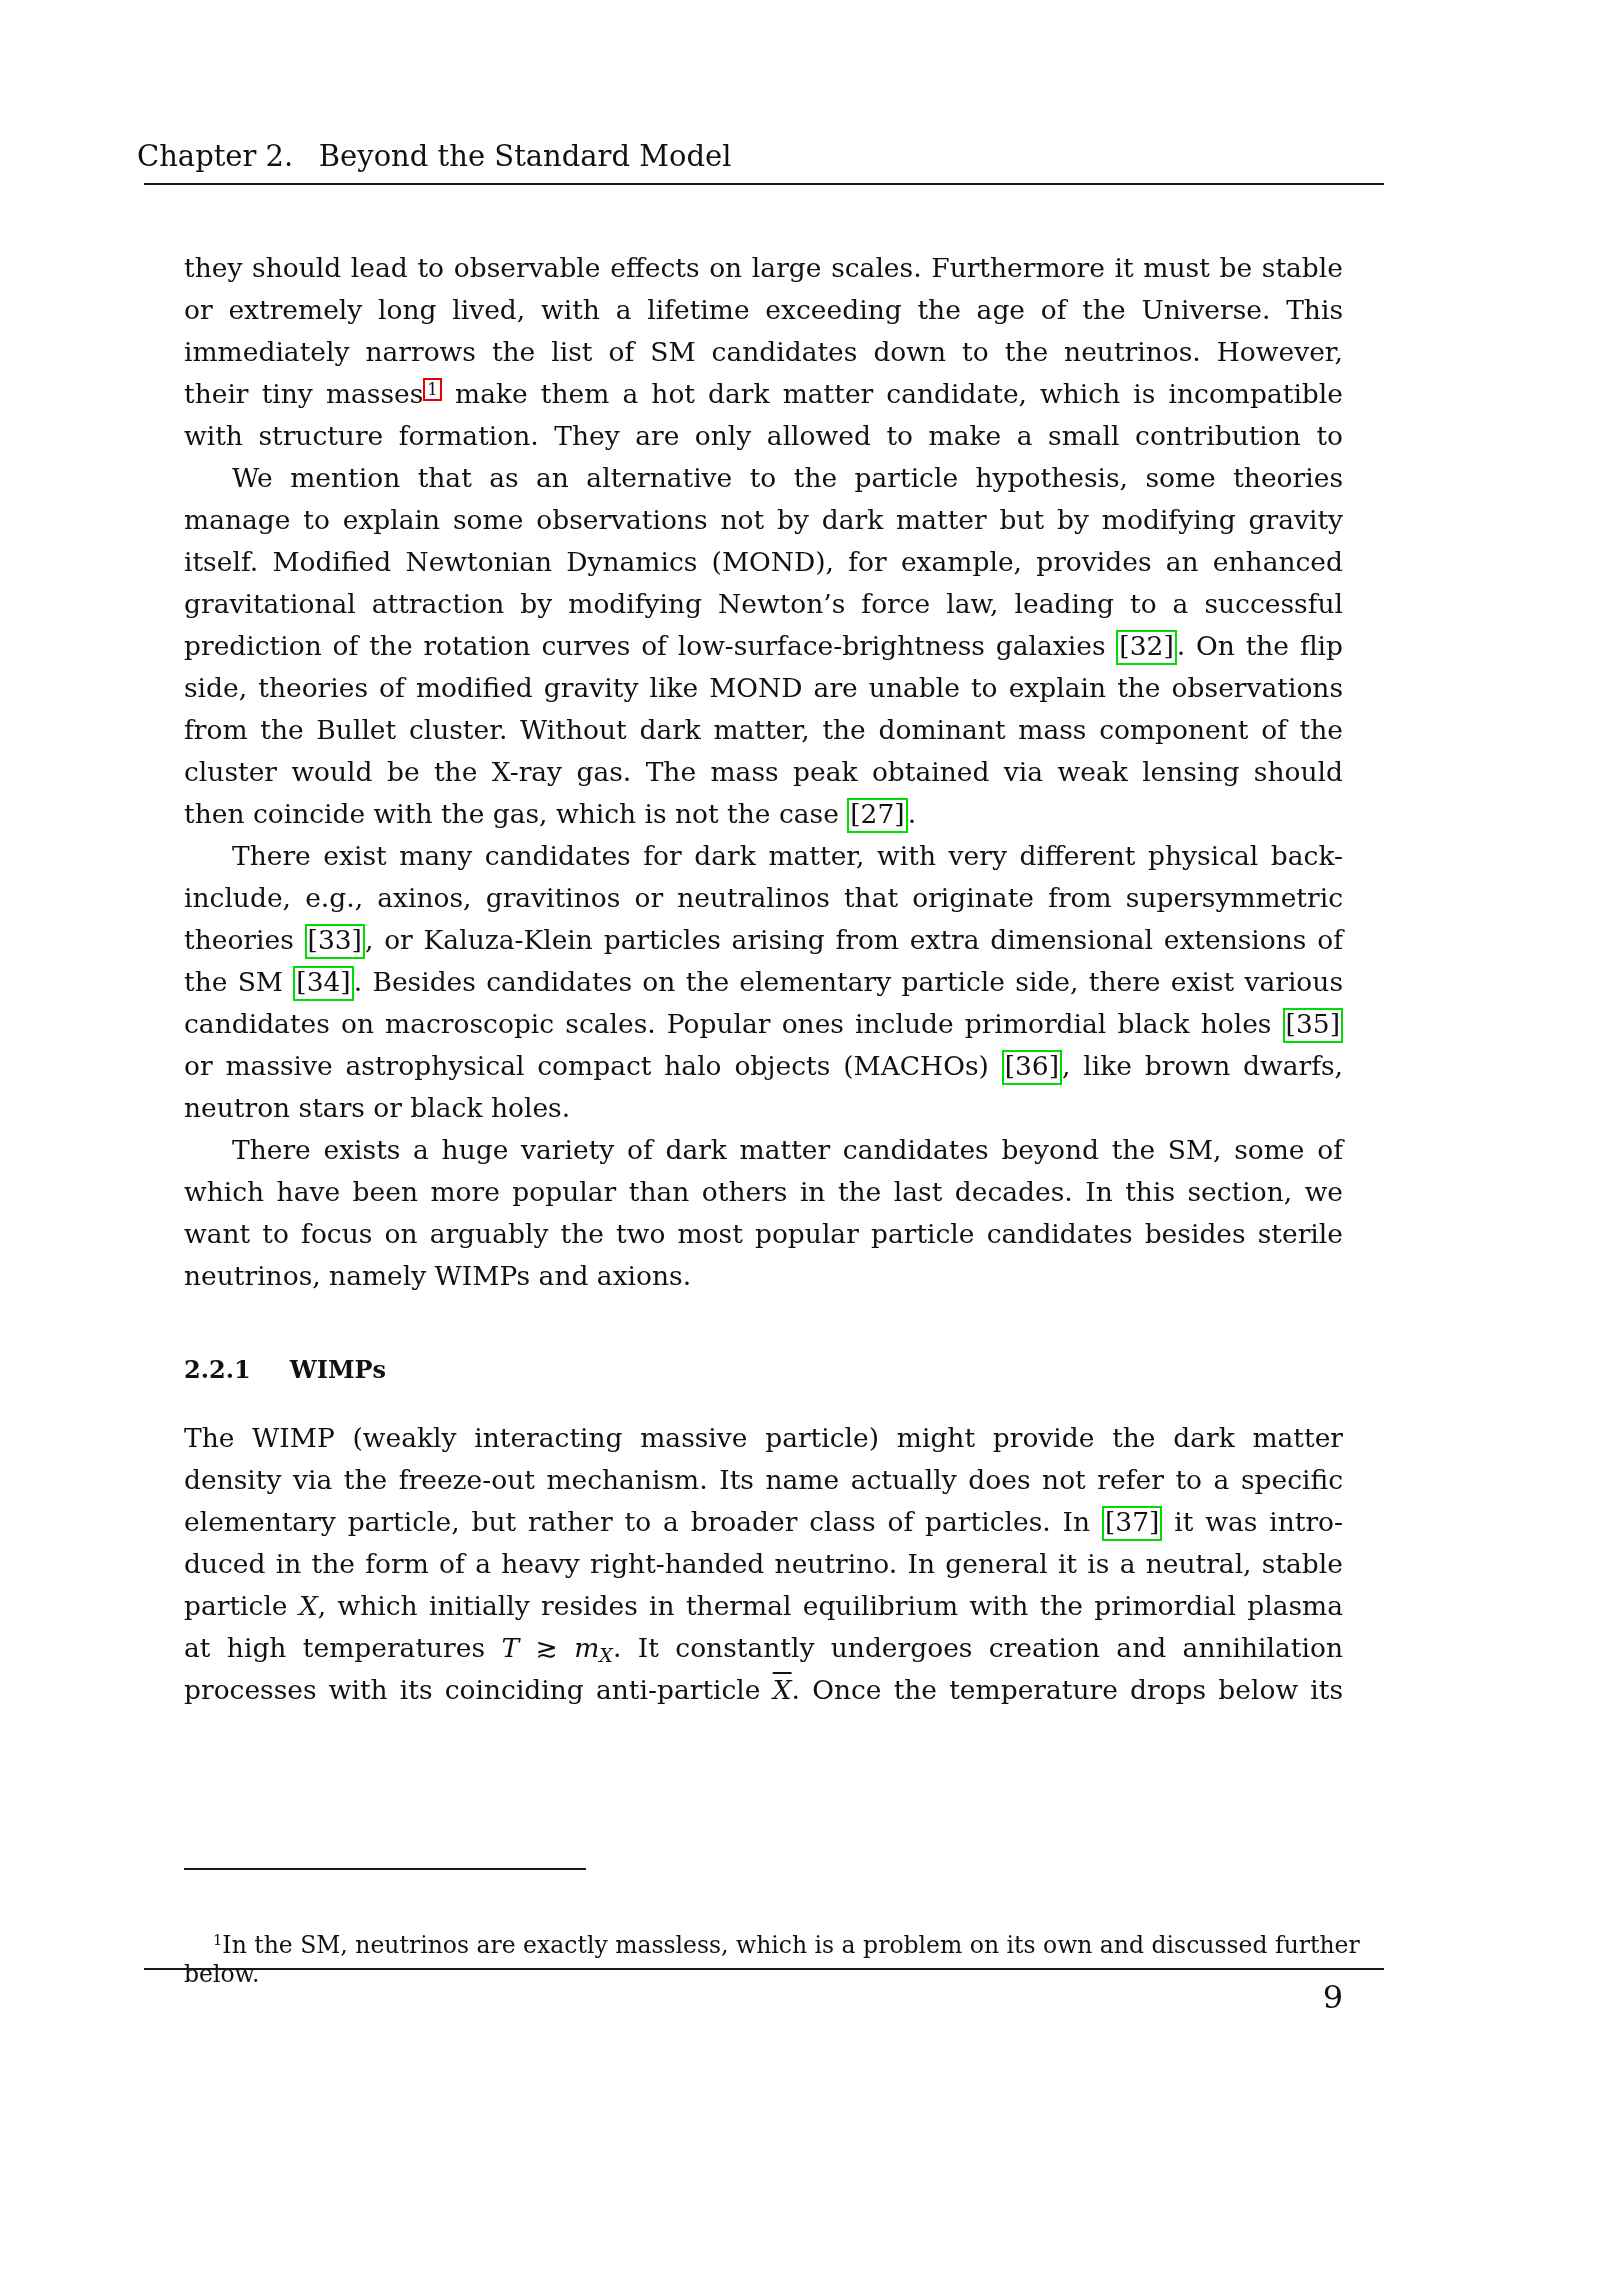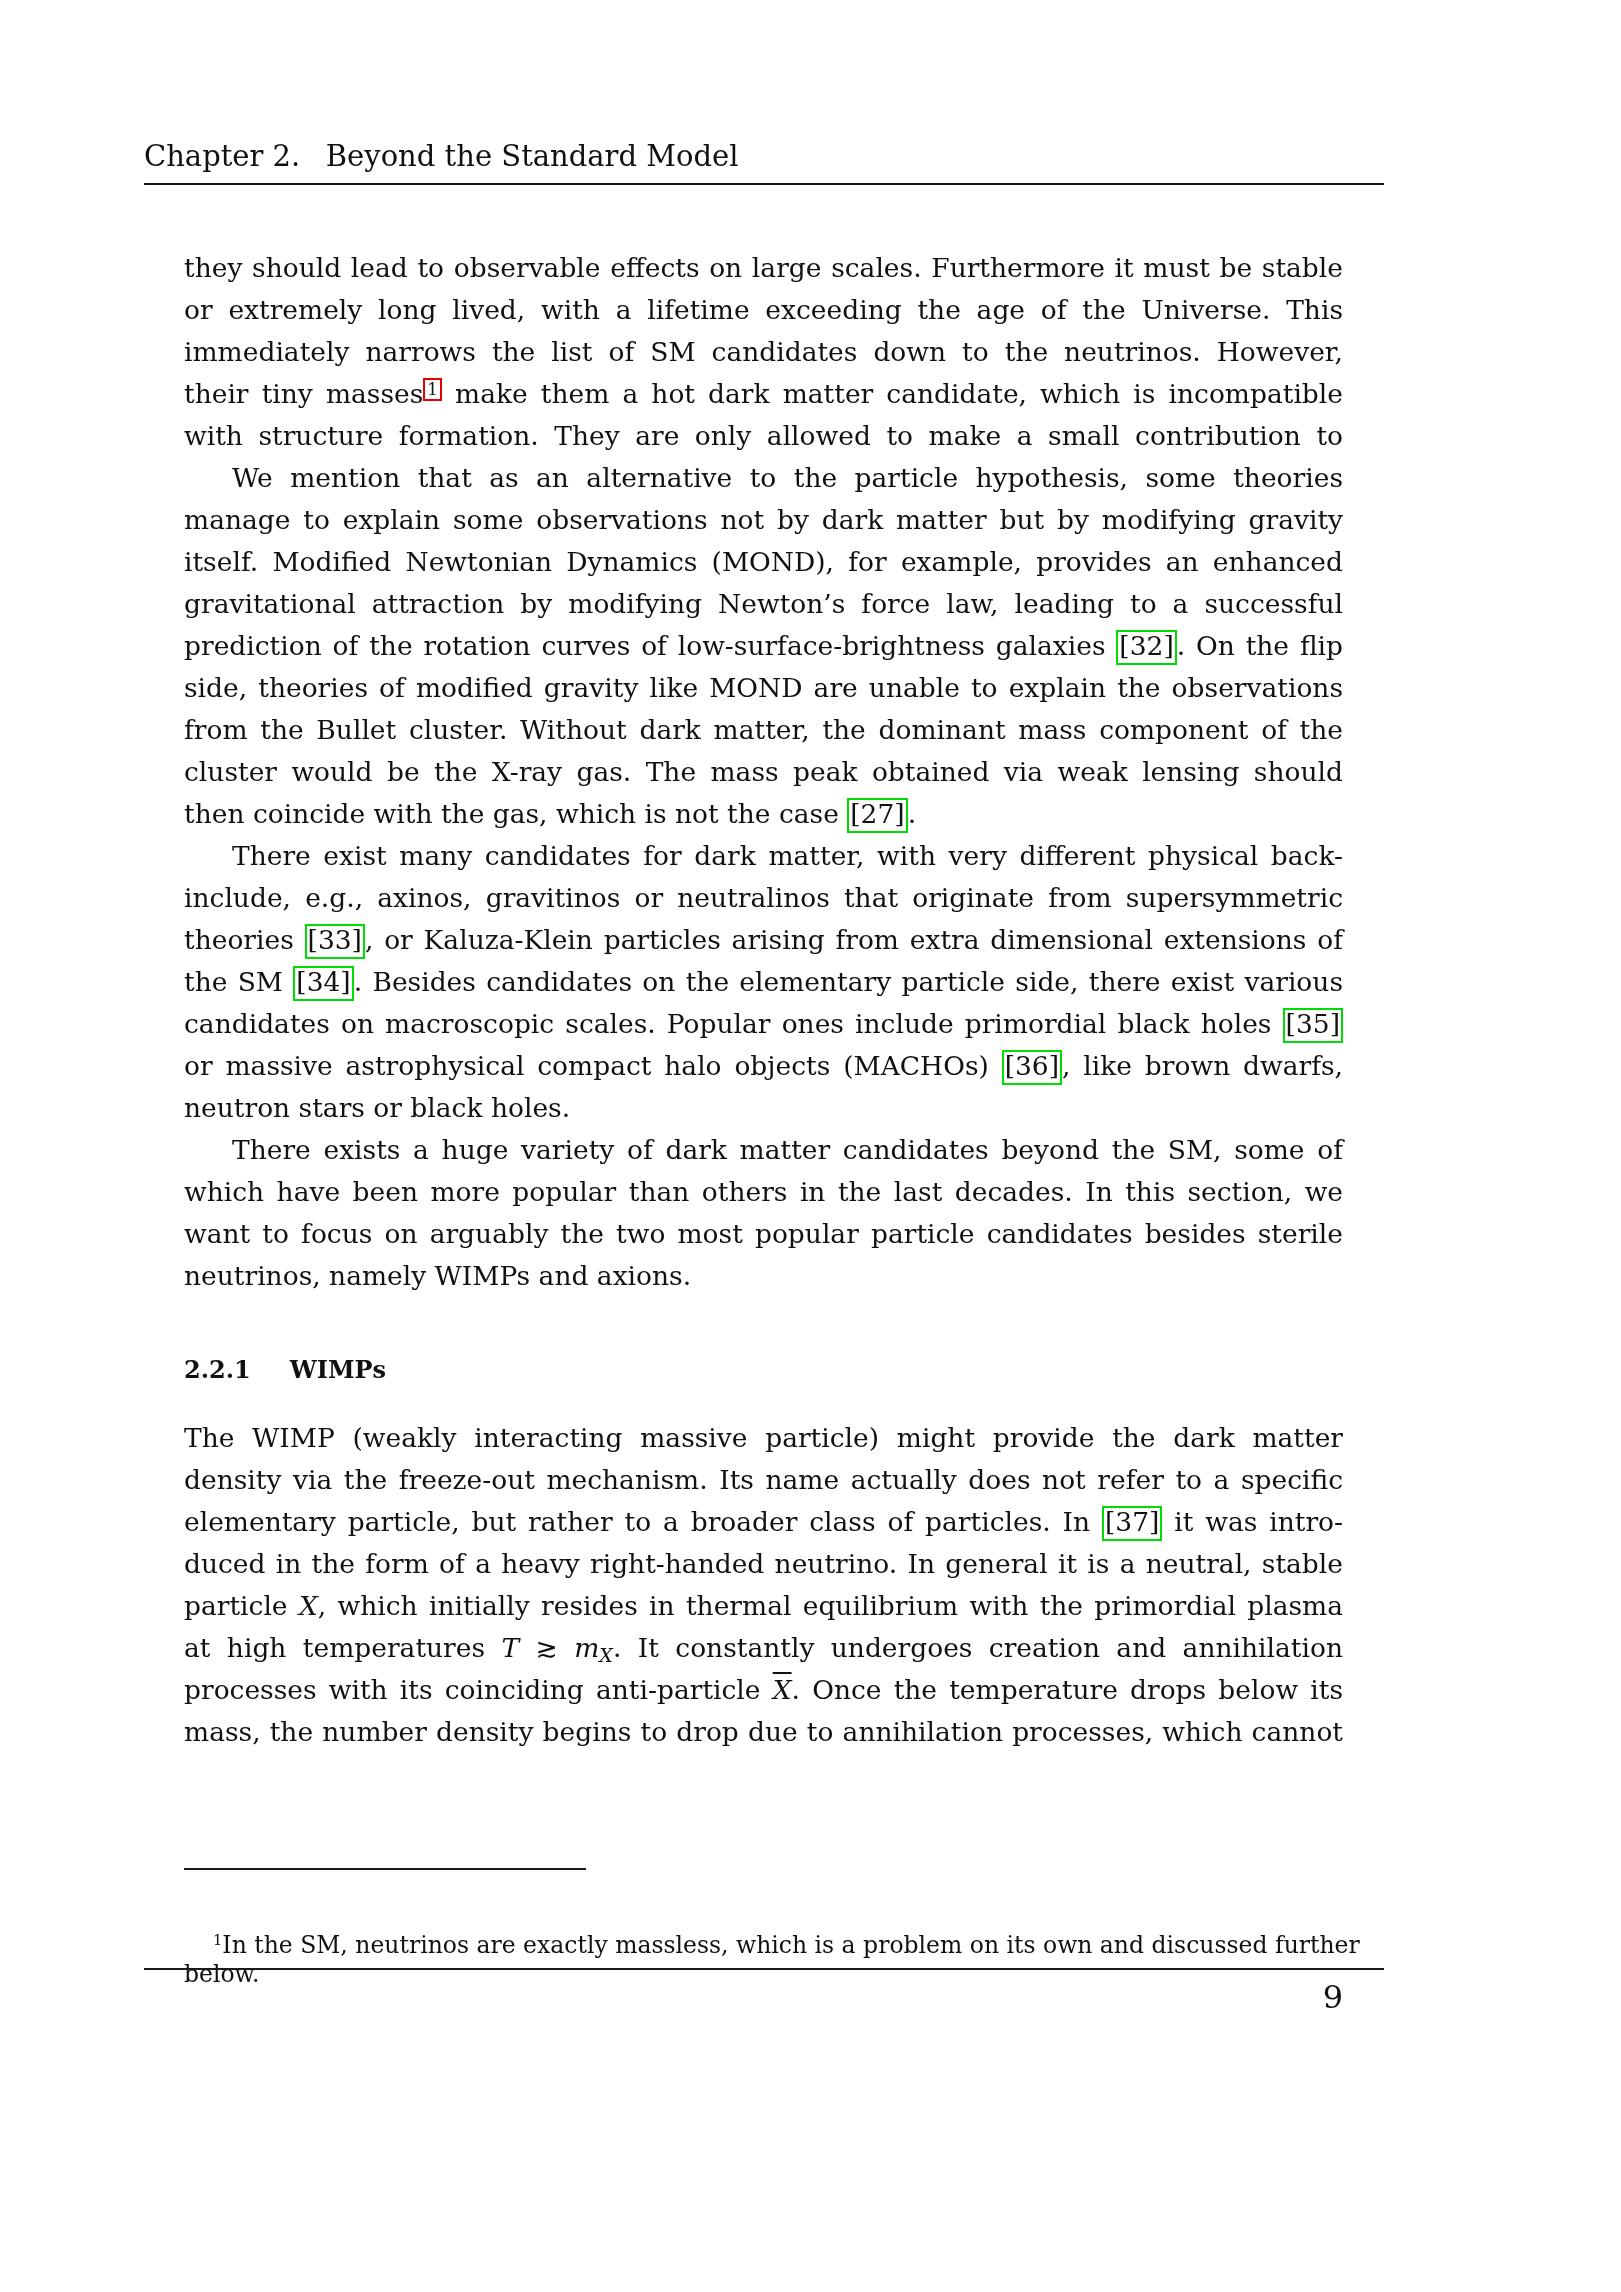--- a/index.html
+++ b/index.html
@@ -13,21 +13,21 @@
     position:relative;
     width:1621px;height:2293px;
     margin:0 auto;
     background:#ffffff;
     font-family:"DejaVu Serif", serif;
     color:var(--text-color);
     overflow:hidden;
   }
   
   .running-header{
-    position:absolute;left:144px;top:139px;width:1240px;
+    position:absolute;left:137px;top:139px;width:1240px;
     font-size:29px;line-height:35px;white-space:nowrap;
   }
   .chapter-title{margin-left:25.5px;}
   .header-rule{position:absolute;left:144px;top:183px;width:1240px;height:2px;background:var(--rule-color);}
   
   .page-body{
     position:absolute;left:184px;top:247px;width:1159px;
     font-size:26.5px;
   }
   .paragraph{margin:0;}
@@ -119,21 +119,20 @@
       </div>
       <div class="section-heading"><span class="sec-num">2.2.1</span><span class="sec-title">WIMPs</span></div>
       <div class="paragraph">
         <div class="line"><span>The WIMP (weakly interacting massive particle) might provide the dark matter</span></div>
         <div class="line"><span>density via the freeze-out mechanism. Its name actually does not refer to a specific</span></div>
         <div class="line"><span>elementary particle, but rather to a broader class of particles. In </span><span class="cite">[37]</span><span> it was intro-</span></div>
         <div class="line"><span>duced in the form of a heavy right-handed neutrino. In general it is a neutral, stable</span></div>
         <div class="line"><span>particle </span><span class="mi">X</span><span>, which initially resides in thermal equilibrium with the primordial plasma</span></div>
         <div class="line"><span>at high temperatures </span><span class="mi">T</span><span> </span><span class="msym">≳</span><span> </span><span class="mi">m</span><span class="mi msub">X</span><span>. It constantly undergoes creation and annihilation</span></div>
         <div class="line"><span>processes with its coinciding anti-particle </span><span class="mi mbar">X</span><span>. Once the temperature drops below its</span></div>
-        <div class="line"><span>mass, the number density begins to drop due to annihilation processes, which cannot</span></div>
       </div>
     </div>
 
   <div class="footnote-rule"></div>
   <div class="footnote">
     <div class="fn-line fn-line1"><span class="fn-sup">1</span><span>In the SM, neutrinos are exactly massless, which is a problem on its own and discussed further</span></div>
     <div class="fn-line fn-line2">below.</div>
   </div>
 
   <div class="footer-rule"></div>

